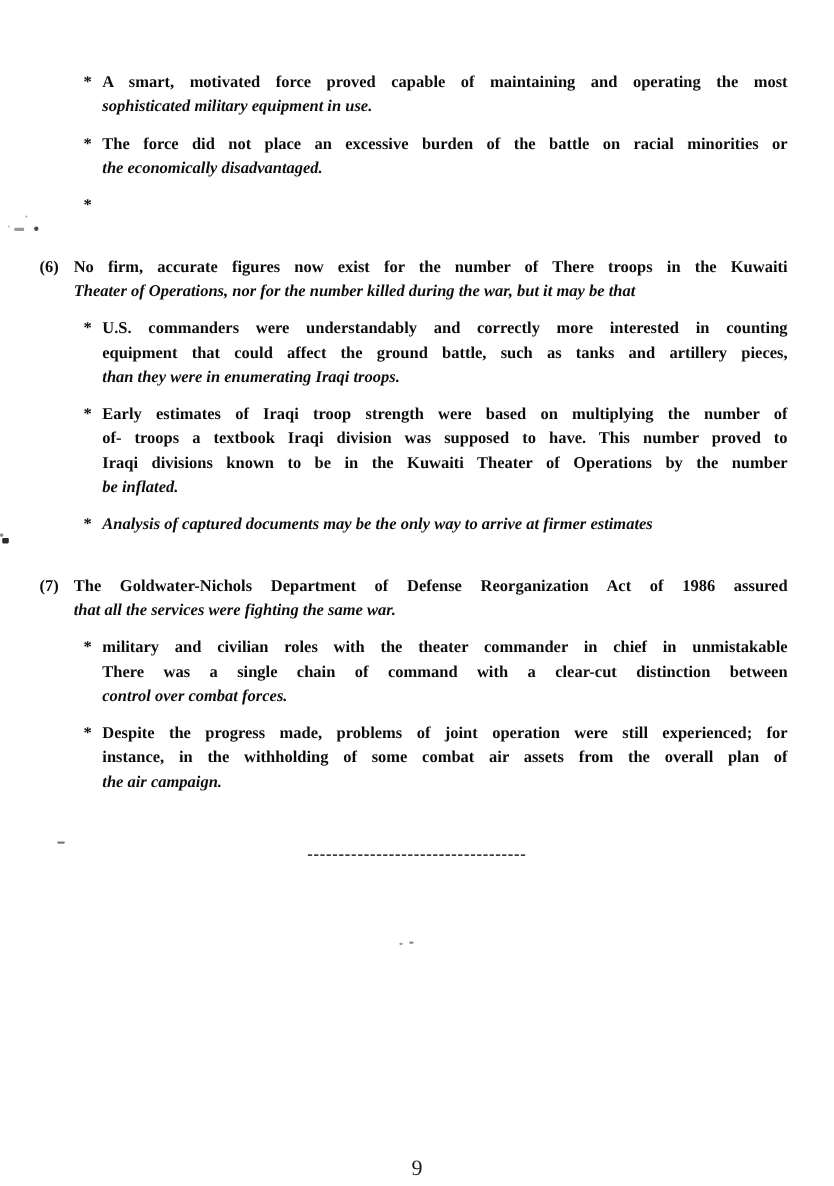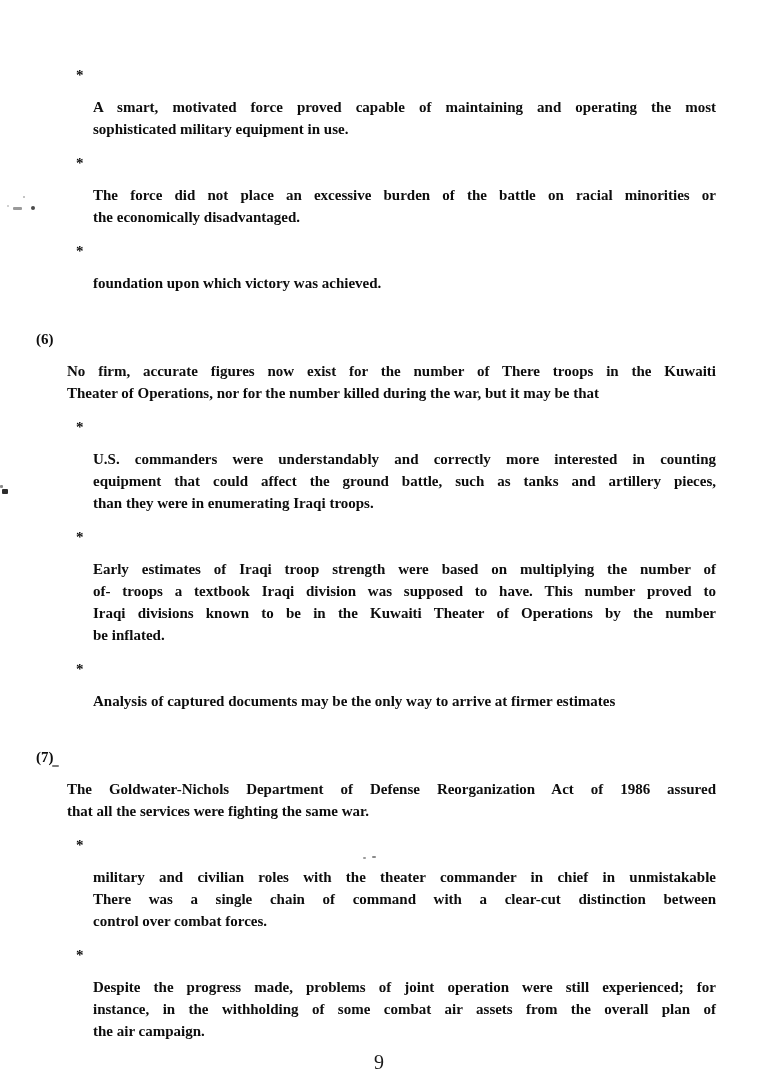--- a/index.html
+++ b/index.html
@@ -25,28 +25,28 @@
     margin-left: 76px;
     width: 640px;
     margin-bottom: 12px;
   }
   .bullet .marker {
     flex: none;
     width: 17px;
     font-size: 15px;
     line-height: 22px;
   }
-  .lines { flex: 1; min-width: 0; margin-top: 32px; }
+  .lines { flex: 1; min-width: 0; }
   .line {
     font-size: 15px;
     line-height: 22px;
     text-align: justify;
     text-align-last: justify;
   }
-  .lines .line:last-child { text-align-last: left; }
+  .lines .line:last-child { text-align-last: left; font-style: italic; }
   
   .numbered {
     display: flex;
     margin-left: 36px;
     width: 680px;
     margin-bottom: 12px;
   }
   .numbered .num {
     flex: none;
     width: 31px;
@@ -103,21 +103,20 @@
       <div class="bullet">
         <span class="marker">*</span>
         <div class="lines">
             <div class="line">The force did not place an excessive burden of the battle on racial minorities or</div>
             <div class="line">the economically disadvantaged.</div>
           </div>
       </div>
       <div class="bullet">
         <span class="marker">*</span>
         <div class="lines">
-            <div class="line">foundation upon which victory was achieved.</div>
           </div>
       </div>
     </div>
 
     <div class="section">
       <div class="numbered">
         <span class="num">(6)</span>
         <div class="lines">
             <div class="line">No firm, accurate figures now exist for the number of There troops in the Kuwaiti</div>
             <div class="line">Theater of Operations, nor for the number killed during the war, but it may be that</div>

